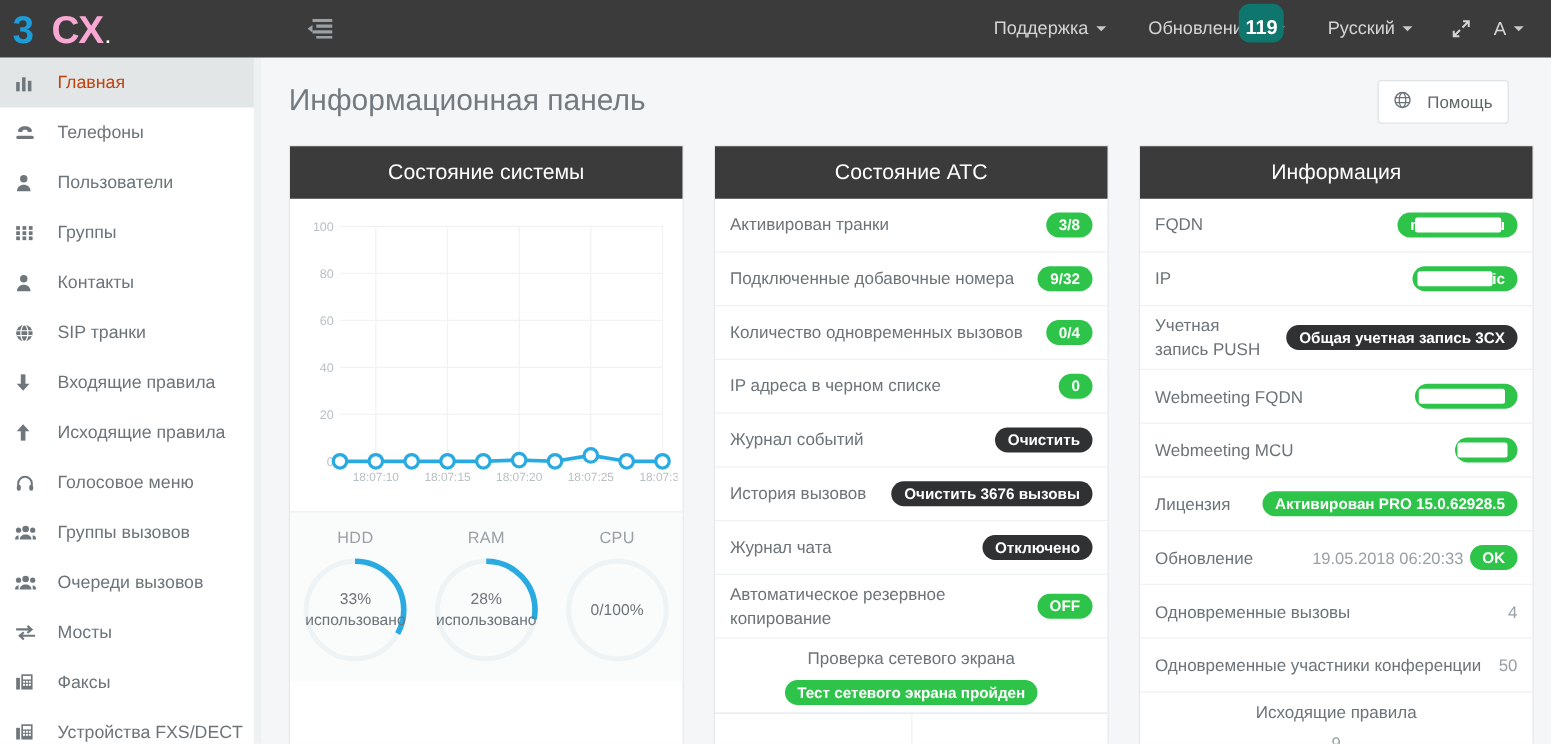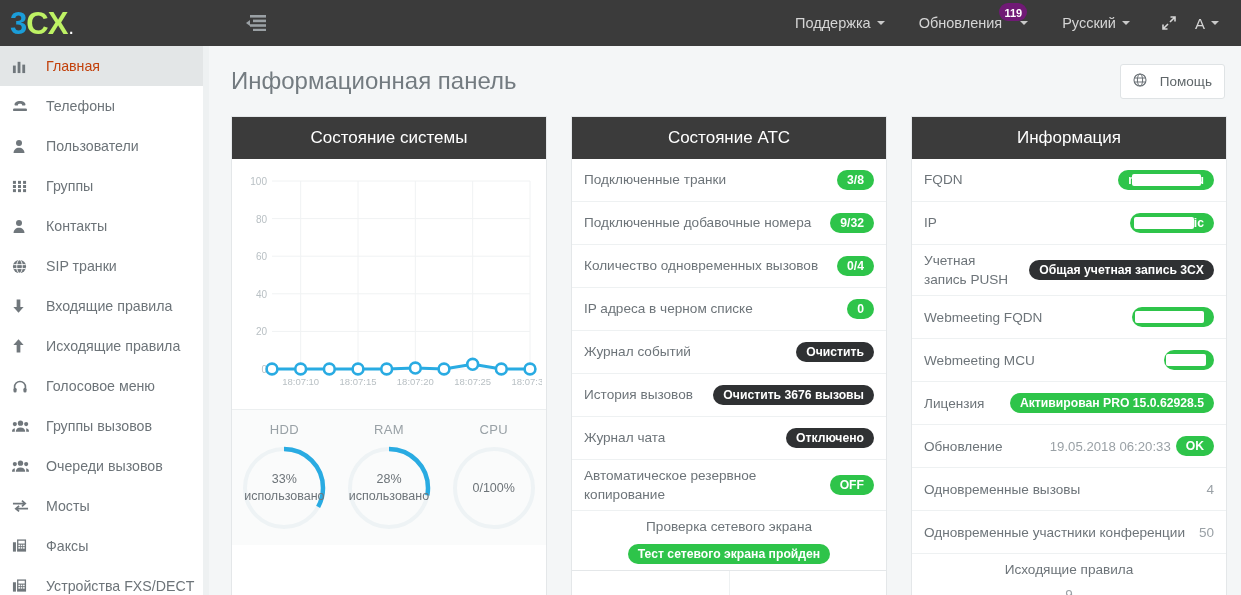--- a/index.html
+++ b/index.html
@@ -20,21 +20,21 @@
   }
   .logo-wrap {
     width: 215px; height: 46px;
     display: flex; align-items: center; padding-left: 10px;
   }
   .logo {
     font-size: 31px; font-weight: bold; letter-spacing: -1px;
     line-height: 1; display: flex; align-items: baseline;
   }
   .logo .c3 { color: #1b9dd9; }
-  .logo .cx { color: #bef264; }
+  .logo .cx { color: #f9a8d4; margin-left: 15px; }
   .logo .dot { color: #ffffff; font-size: 14px; margin-left: 2px; }
 
   .menu-toggle {
     margin-left: 28px; width: 26px; height: 26px;
     display: flex; align-items: center; justify-content: center;
     cursor: pointer;
   }
 
   .topnav {
     margin-left: auto; display: flex; align-items: center;
@@ -47,23 +47,23 @@
     cursor: pointer; white-space: nowrap;
   }
   .caret {
     display: inline-block; margin-left: 6px;
     border-left: 4px solid transparent;
     border-right: 4px solid transparent;
     border-top: 4px solid #c9c9c9;
   }
   .badge-count {
     position: absolute; top: 3px; right: 18px;
-    background: #701a75; color: #fff;
-    font-size: 11px; font-weight: bold;
-    border-radius: 9px; padding: 4px 5px 2px;
+    background: #0f766e; color: #fff;
+    font-size: 16px; font-weight: bold;
+    border-radius: 9px; padding: 11px 5px 2px;
     line-height: 1.1;
   }
   .icon-expand { padding: 0 14px; }
   .font-a { font-size: 15px; color: #d5d5d5; }
 
   
   .sidebar {
     position: absolute; top: 46px; left: 0;
     width: 208px; height: 549px;
     background: #ffffff;
@@ -90,21 +90,21 @@
 
   
   .content {
     position: absolute; top: 46px; left: 209px;
     width: 1032px; height: 549px;
     background: #f4f6f7;
     overflow: hidden;
   }
   .page-head {
     height: 70px; display: flex; align-items: center;
-    padding: 0 16px 0 22px; position: relative;
+    padding: 0 34px 0 22px; position: relative;
   }
   .page-title {
     font-size: 24px; color: #737b80; font-weight: normal;
   }
   .help-btn {
     margin-left: auto;
     background: #fff; border: 1px solid #dfe3e5;
     border-radius: 3px; padding: 8px 12px;
     font-size: 13.5px; color: #5f6669;
     display: flex; align-items: center; gap: 13px;
@@ -485,21 +485,21 @@
                 <span>0/100%</span>
               </div></div>
           </div>
         </div>
     </div>
 
     <div class="panel">
       <div class="panel-head">Состояние АТС</div>
       <div id="pbx-rows">
           <div class="row">
-            <div class="row-label">Подключенные транки</div>
+            <div class="row-label">Активирован транки</div>
             <div class="row-val">
               <span class="pill green">3/8</span>
             </div>
           </div>
           <div class="row">
             <div class="row-label">Подключенные добавочные номера</div>
             <div class="row-val">
               <span class="pill green">9/32</span>
             </div>
           </div>

